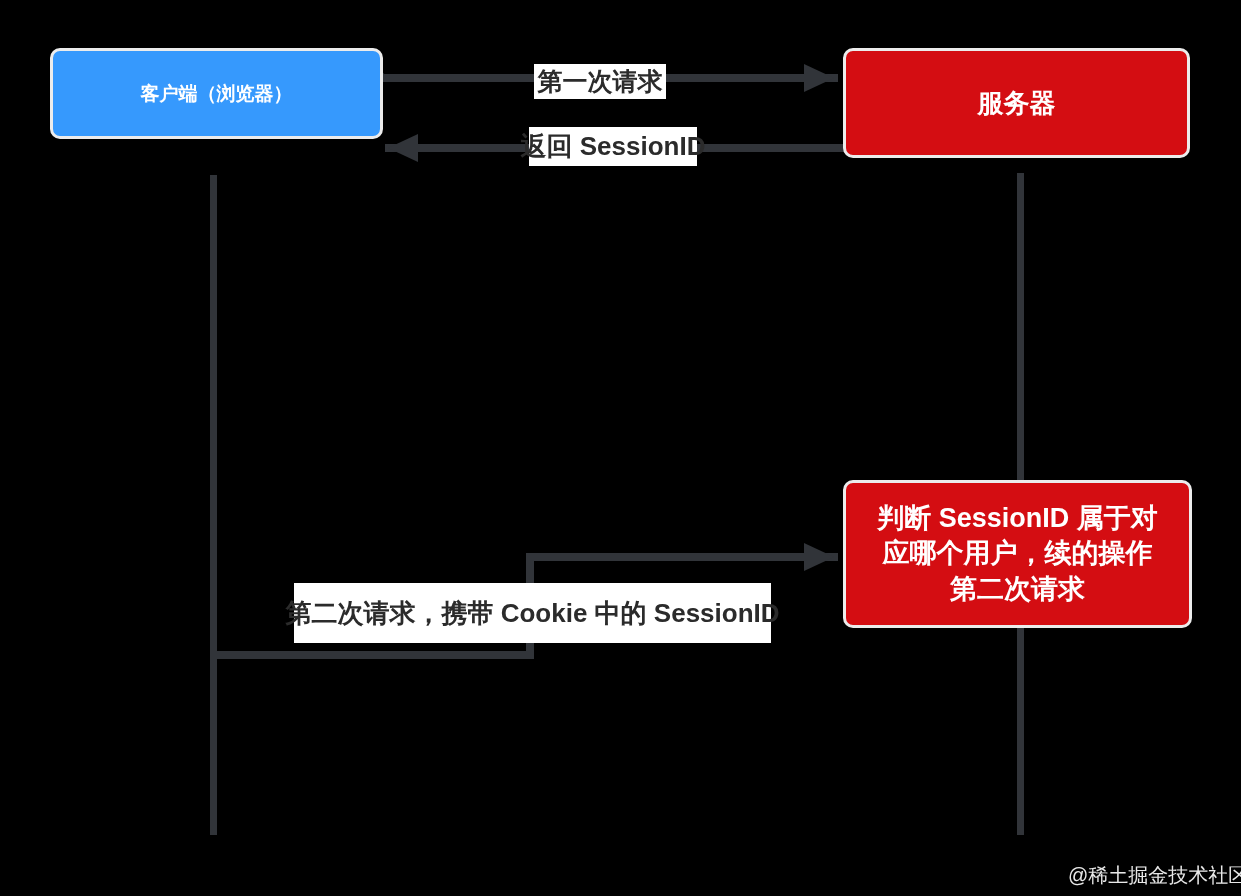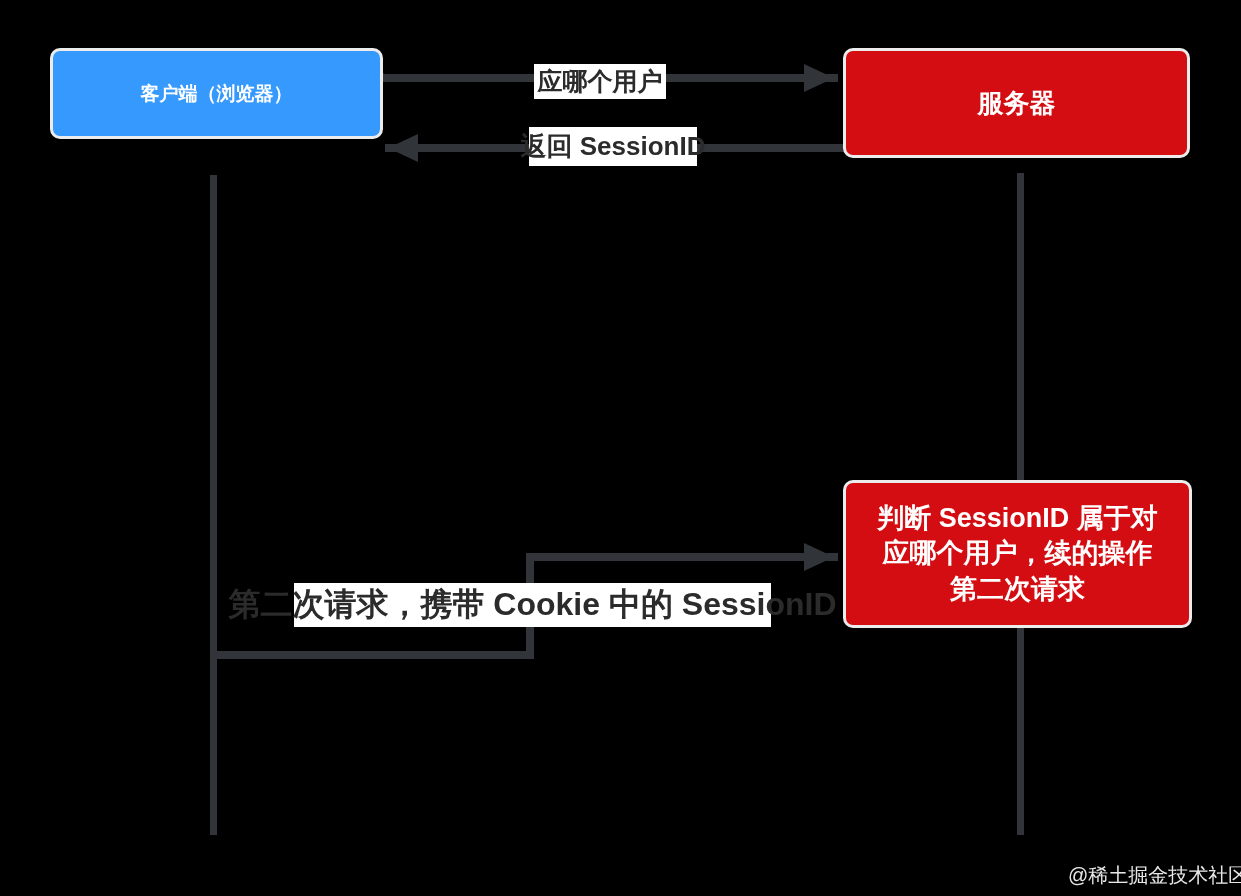--- a/index.html
+++ b/index.html
@@ -36,40 +36,40 @@
   #edge1-arrow{left:804px;top:64px;}
   #edge2-arrow{left:388px;top:134px;}
   #edge3-arrow{left:804px;top:543px;}
   
   .edge-label{
     position:absolute;background:#ffffff;color:#2b2b2b;font-weight:700;
     display:flex;align-items:center;justify-content:center;z-index:5;white-space:nowrap;
   }
   #label-first{left:534px;top:64px;width:132px;height:35px;font-size:25px;}
   #label-return{left:529px;top:127px;width:168px;height:39px;font-size:26px;}
-  #label-second{left:294px;top:583px;width:477px;height:44px;font-size:32px;}
+  #label-second{left:294px;top:583px;width:477px;height:60px;font-size:26px;}
   
   #watermark{
     position:absolute;left:1068px;top:862px;color:#e8e8e8;font-size:20px;
     z-index:6;white-space:nowrap;letter-spacing:0px;
   }
 </style>
 </head>
 <body>
 
 <div id="canvas">
 
   <div class="line" id="lifeline-client"></div>
   <div class="line" id="lifeline-server"></div>
 
   <div class="line" id="edge1-line"></div>
   <div class="line" id="edge1-nub"></div>
   <div class="arrow arrow-right" id="edge1-arrow"></div>
   <div class="edge-label" id="label-first">
-    <span>应哪个用户</span>
+    <span>第一次请求</span>
   </div>
 
   <div class="line" id="edge2-line"></div>
   <div class="arrow arrow-left" id="edge2-arrow"></div>
   <div class="edge-label" id="label-return">
     <span>返回 SessionID</span>
   </div>
 
   <div class="line" id="edge3-segA"></div>
   <div class="line" id="edge3-segB"></div>

